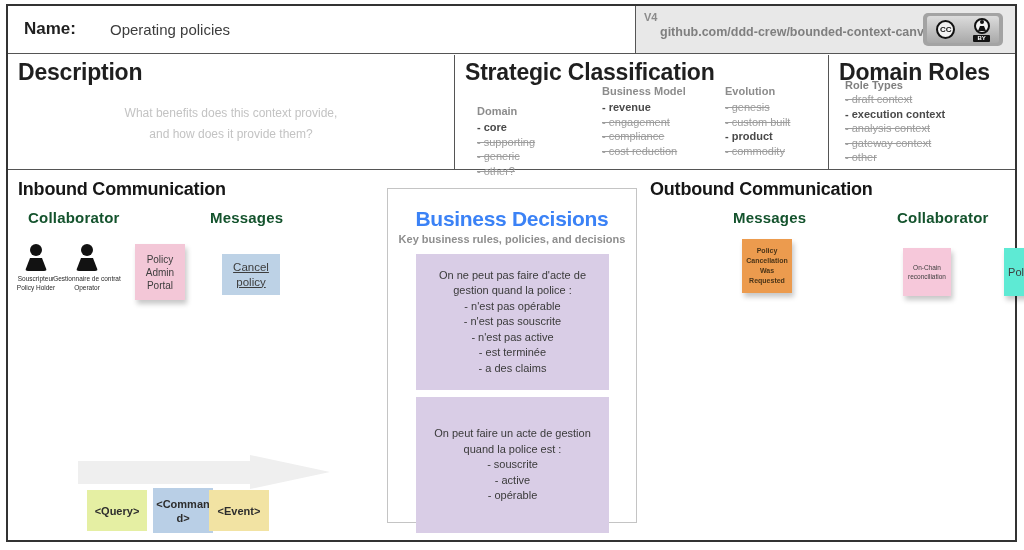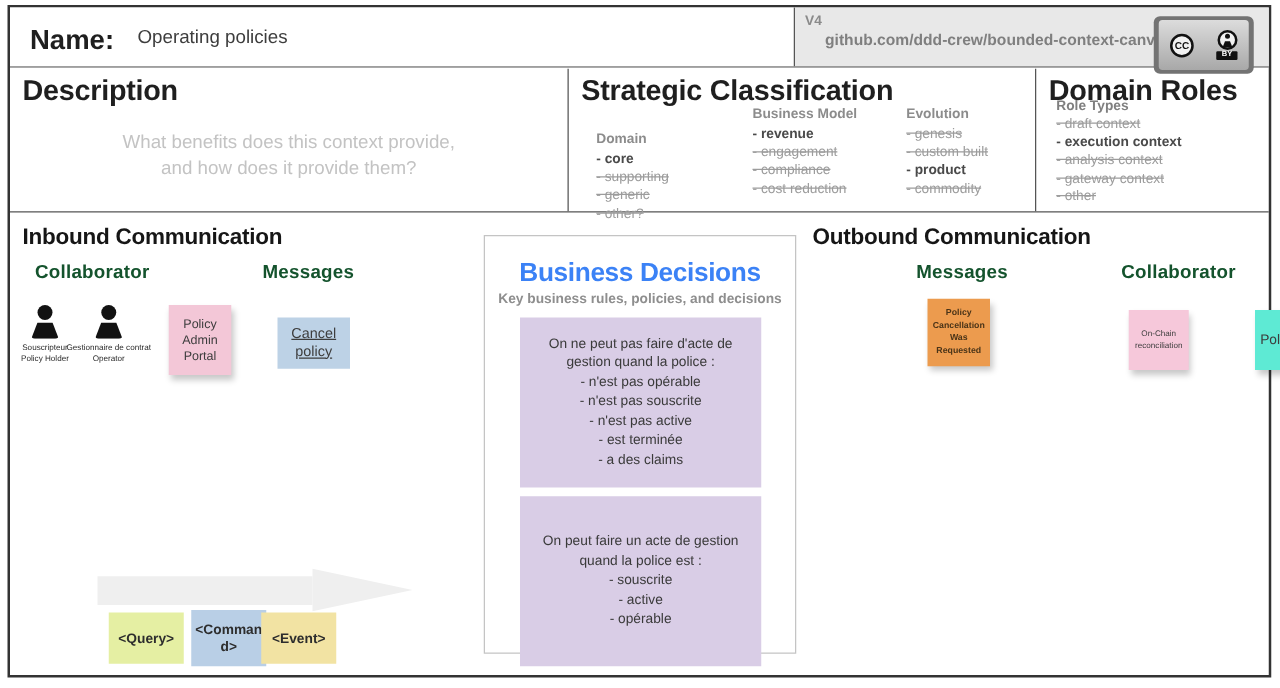--- a/index.html
+++ b/index.html
@@ -2,41 +2,41 @@
 <html><head>
 <meta charset="utf-8">
 <style>
   * { margin:0; padding:0; box-sizing:border-box; }
   html,body { width:1024px; height:550px; background:#fff; font-family:"Liberation Sans","DejaVu Sans",sans-serif; overflow:hidden; }
   #canvas { position:absolute; left:6px; top:4px; width:1011px; height:538px; border:2px solid #333; background:#fff; }
 
   
   .row1 { position:absolute; left:0; top:0; width:100%; height:48px; border-bottom:1px solid #555; display:flex; }
   .name-box { width:628px; height:100%; border-right:1px solid #555; position:relative; background:#fff; }
-  .name-label { position:absolute; left:16px; top:13px; font-size:22px; font-weight:bold; color:#1f1f1f; }
+  .name-label { position:absolute; left:16px; top:13px; font-size:17px; font-weight:bold; color:#1f1f1f; }
   .name-value { position:absolute; left:102px; top:15px; font-size:15px; color:#3d3d3d; }
   .version-box { flex:1; background:#e8e8e8; position:relative; }
   .version-tag { position:absolute; left:8px; top:5px; font-size:11px; font-weight:bold; color:#8a8a8a; }
   .repo-link { position:absolute; left:24px; top:19px; font-size:12.5px; font-weight:bold; color:#7f7f7f; }
-  .cc-badge { position:absolute; right:12px; top:7px; width:80px; height:46px; background:#737373; border-radius:5px; padding:3px 4px; display:flex; }
+  .cc-badge { position:absolute; right:12px; top:7px; width:80px; height:33px; background:#a3a3a3; border-radius:5px; padding:3px 4px; display:flex; }
   .cc-inner { flex:1; background:linear-gradient(#dcdcdc,#a8a8a8); border-radius:3px; display:flex; align-items:center; justify-content:space-around; position:relative; }
   .cc-circle { width:19px; height:19px; border-radius:50%; background:#f2f2f2; border:2px solid #111; display:flex; align-items:center; justify-content:center; font-size:8px; font-weight:bold; color:#111; }
   .by-col { display:flex; flex-direction:column; align-items:center; }
   .by-col .cc-circle { width:16px; height:16px; }
   .mini-person { position:relative; width:9px; height:11px; }
   .mini-person::before { content:""; position:absolute; top:0; left:2.5px; width:4px; height:4px; border-radius:50%; background:#111; }
   .mini-person::after { content:""; position:absolute; bottom:0; left:0.5px; width:4px; height:0; border-left:2px solid transparent; border-right:2px solid transparent; border-bottom:5px solid #111; }
   .by-strip { margin-top:1px; background:#111; color:#fff; font-size:6px; font-weight:bold; padding:0 4px; line-height:7px; border-radius:1px; }
 
   .row2 { position:absolute; left:0; top:49px; width:100%; height:115px; border-bottom:1px solid #555; display:flex; }
   .desc-box { width:447px; border-right:1px solid #555; position:relative; }
   .strat-box { width:374px; border-right:1px solid #555; position:relative; }
   .roles-box { flex:1; position:relative; }
   .sec-title { position:absolute; left:10px; top:4px; font-size:23px; font-weight:bold; color:#1f1f1f; letter-spacing:-0.2px; }
-  .desc-placeholder { position:absolute; left:0; top:48px; width:100%; text-align:center; font-size:15px; color:#c3c3c3; line-height:21px; white-space:pre-line; }
+  .desc-placeholder { position:absolute; left:0; top:48px; width:100%; text-align:center; font-size:12px; color:#c3c3c3; line-height:21px; white-space:pre-line; }
 
   .strat-col { position:absolute; top:30px; width:130px; }
   .strat-col.c0 { left:22px;margin-top:20px; } .strat-col.c1 { left:147px; } .strat-col.c2 { left:270px; }
   .col-header { font-size:11px; font-weight:bold; color:#8c8c8c; margin-bottom:3px; }
   .opt { font-size:11px; line-height:14.5px; }
   .opt.selected { color:#4a4a4a; font-weight:bold; }
   .opt.struck { color:#9c9c9c; text-decoration:line-through; }
 
   .roles-list { position:absolute; left:16px; top:24px; }
   .roles-list .col-header { color:#7f7f7f; margin-bottom:1px; }

